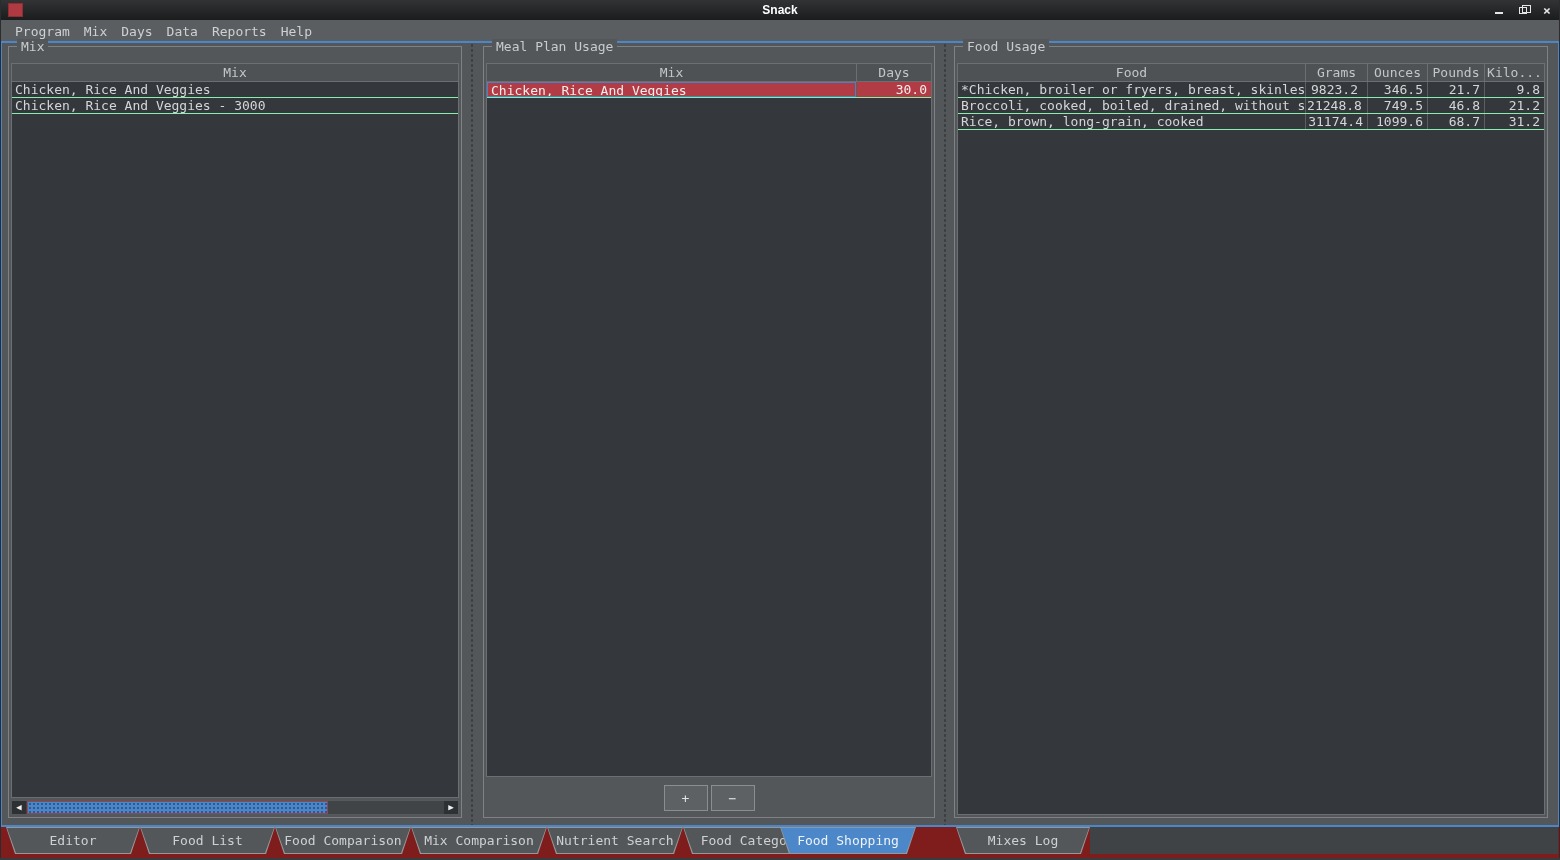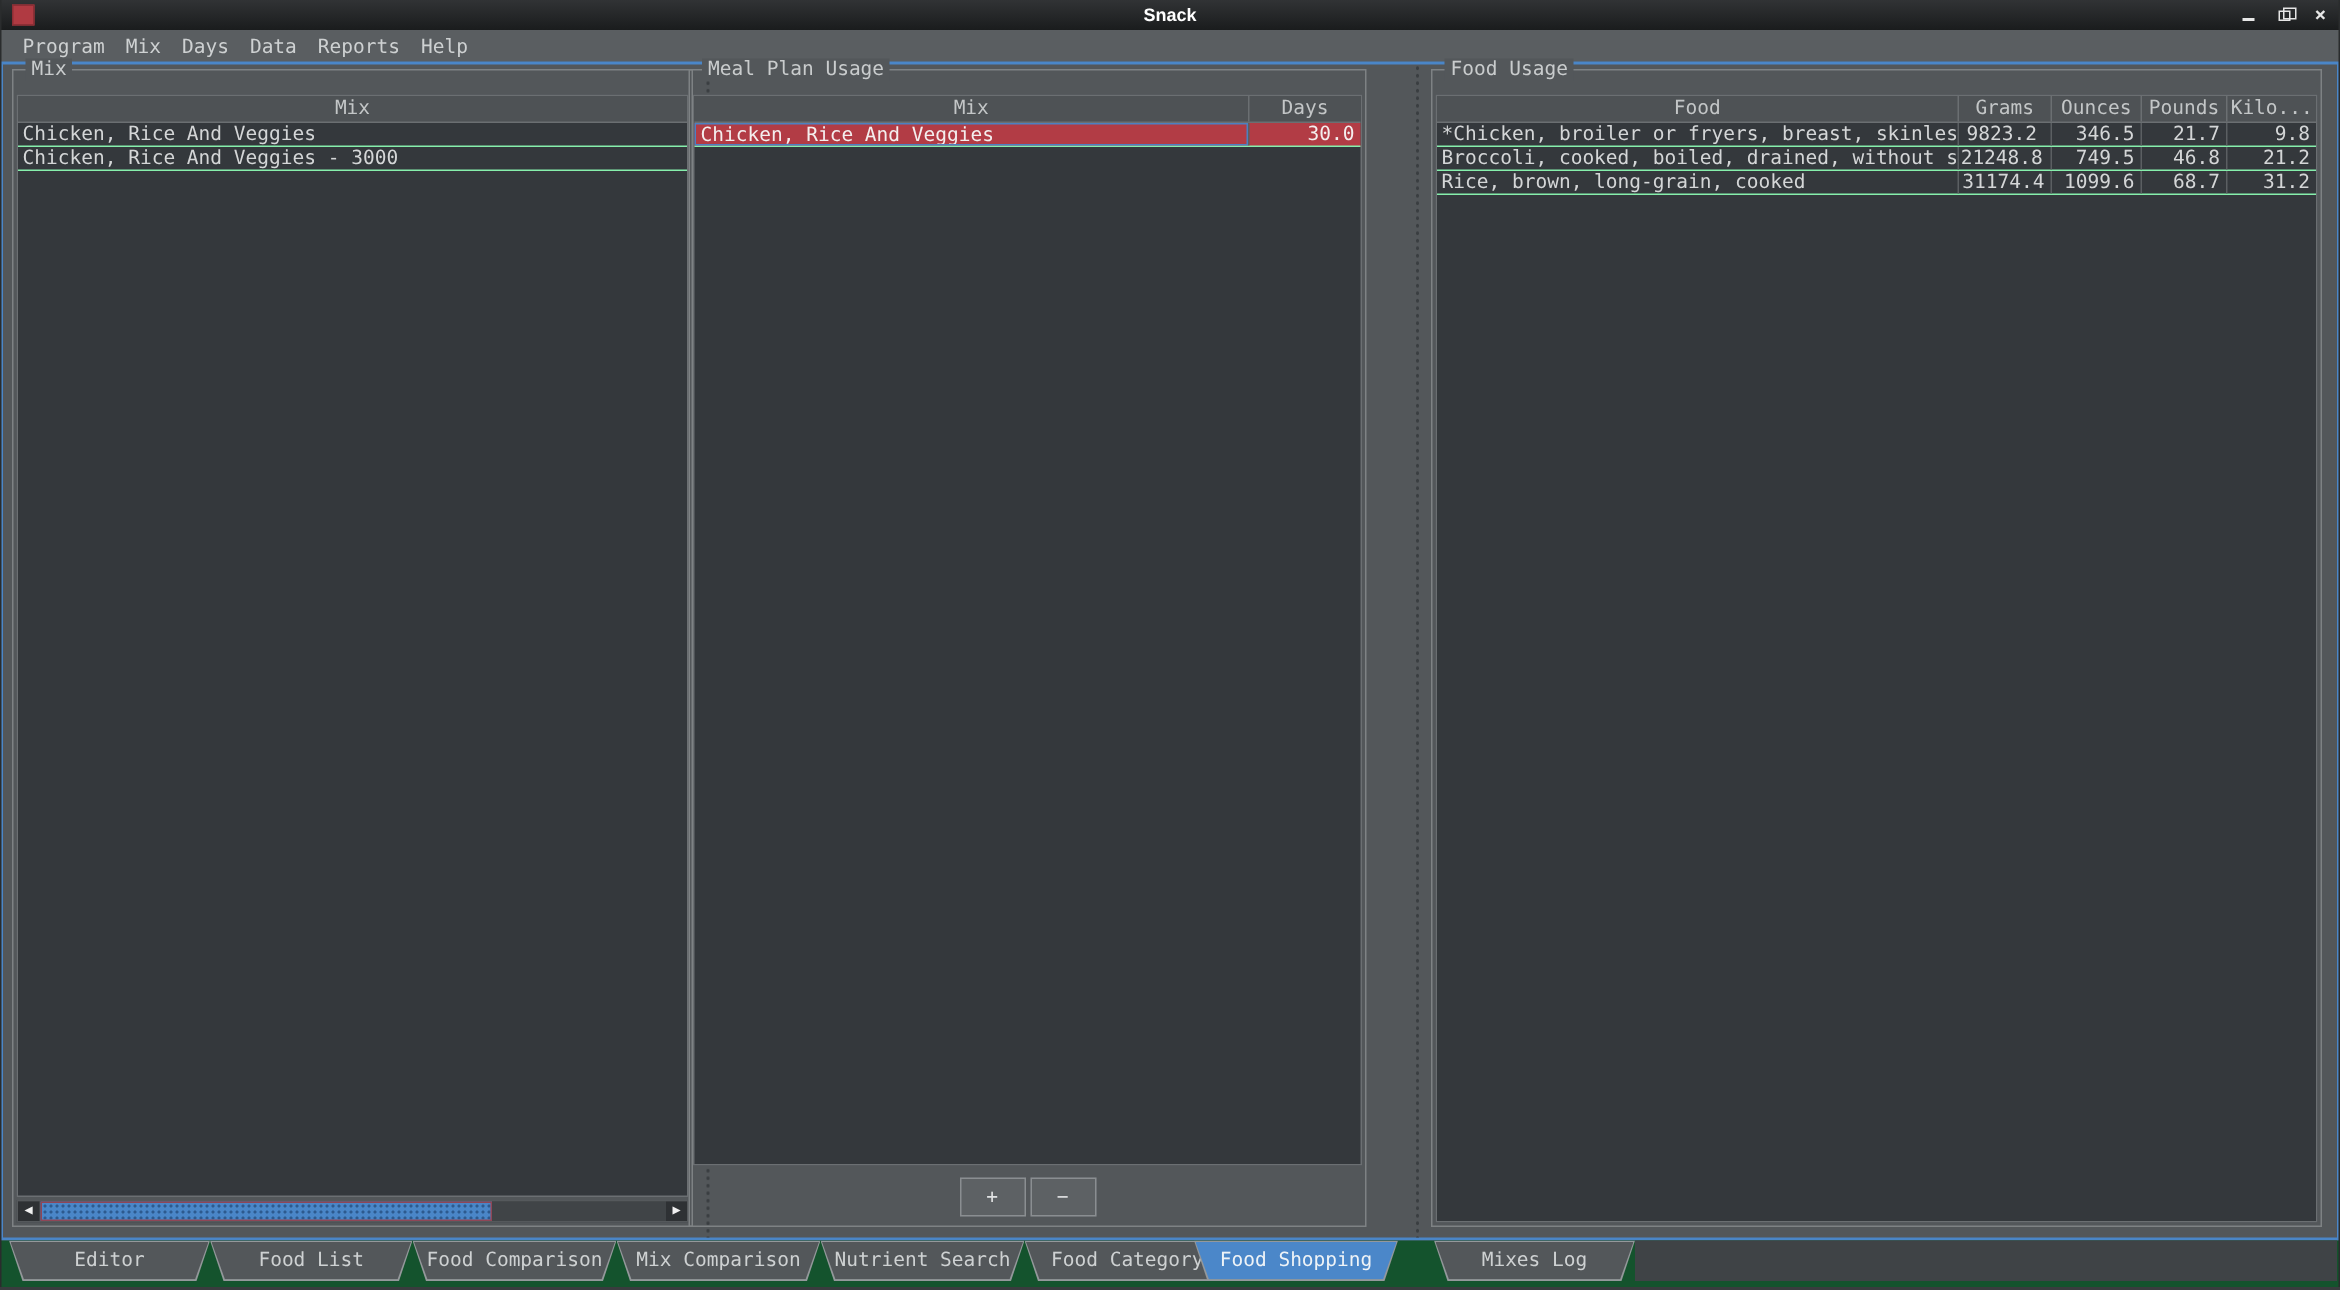--- a/index.html
+++ b/index.html
@@ -53,21 +53,21 @@
   .sb-track{position:relative;flex:1;background:#404447;}
   .sb-thumb{position:absolute;left:1px;top:0;bottom:0;width:72%;background:#4a86c8;
             border:1px solid #8f4656;
             background-image:radial-gradient(circle,#2d5a8f 1px,transparent 1.1px);
             background-size:4px 4px;}
   
   .btn-row{position:absolute;left:0;right:0;bottom:6px;display:flex;justify-content:center;gap:3px;}
   .pm-btn{width:44px;height:26px;background:#5d6164;border:1px solid #8a8e91;color:#e0e2e3;
           font-size:13px;display:flex;align-items:center;justify-content:center;}
   
-  .tabbar{position:absolute;left:0;right:0;bottom:0;height:33px;background:#14532d;}
+  .tabbar{position:absolute;left:0;right:0;bottom:0;height:33px;background:#7f1d1d;}
   .tabstrip-fill{position:absolute;top:0;height:27px;background:#3f4346;}
   .tab{position:absolute;top:0;height:27px;cursor:default;}
   .tab .shape{position:absolute;inset:0;background:#94989b;
               clip-path:polygon(0 0,100% 0,calc(100% - 9px) 100%,9px 100%);}
   .tab .fill{position:absolute;inset:1px;background:#53575a;
              clip-path:polygon(0 0,100% 0,calc(100% - 9px) 100%,9px 100%);}
   .tab.active .fill{background:#4b87c9;}
   .tab .label{position:absolute;inset:0;display:flex;align-items:center;justify-content:center;
               color:#ced1d2;font-size:13px;}
   .tab.active .label{color:#eef3f7;}
@@ -121,21 +121,21 @@
         <div class="sb-btn">◀</div>
         <div class="sb-track">
           <div class="sb-thumb"></div>
         </div>
         <div class="sb-btn">▶</div>
       </div>
     </div>
 
     <div class="splitter" style="left:467px;"></div>
 
-    <div class="groupbox" style="left:457px;top:3px;width:452px;bottom:7px;padding-left:16px;">
+    <div class="groupbox" style="left:481px;top:3px;width:452px;bottom:7px;padding-left:16px;">
       <div class="gb-label">Meal Plan Usage</div>
       <div class="tablebox" style="top:16px;bottom:40px;">
         <div class="thead">
           <div class="th" style="flex:1;">Mix</div>
           <div class="th" style="width:75px;">Days</div>
         </div>
         <div class="trow selected">
           <div class="td td-text sel-cell" style="flex:1;">Chicken, Rice And Veggies</div>
           <div class="td td-num" style="width:75px;">30.0</div>
         </div>
@@ -209,21 +209,21 @@
     <div class="tab" style="left:547px;width:136px;">
       <div class="shape"></div>
         <div class="fill"></div>
       <div class="label">Nutrient Search</div>
     </div>
     <div class="tab" style="left:683px;width:137px;">
       <div class="shape"></div>
         <div class="fill"></div>
       <div class="label">Food Category</div>
     </div>
-    <div class="tab active" style="left:796px;width:136px;text-align:right;">
+    <div class="tab active" style="left:780px;width:136px;text-align:right;">
       <div class="shape"></div>
         <div class="fill"></div>
       <div class="label">Food Shopping</div>
     </div>
     <div class="tab" style="left:956px;width:134px;">
       <div class="shape"></div>
         <div class="fill"></div>
       <div class="label">Mixes Log</div>
     </div>
   </div>

